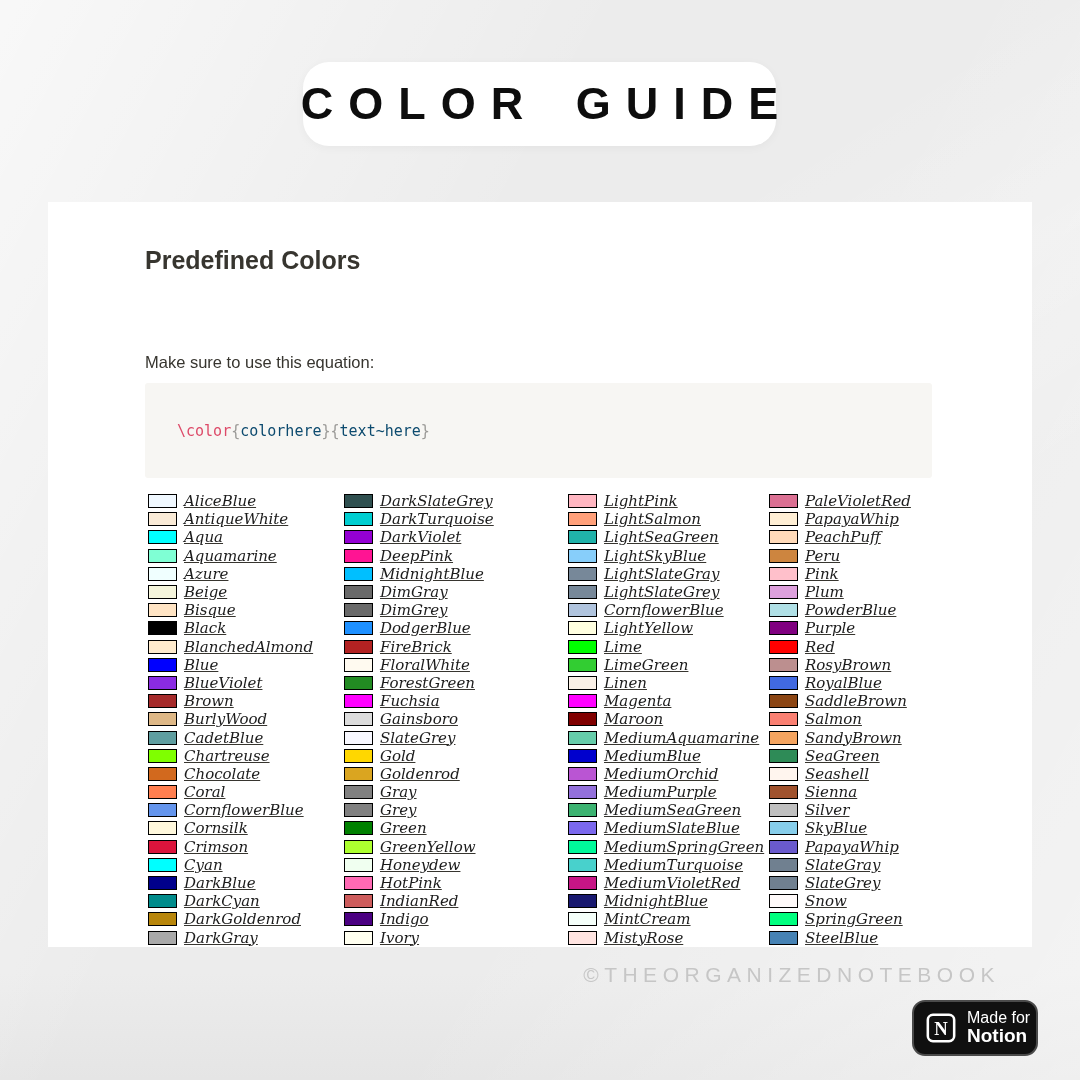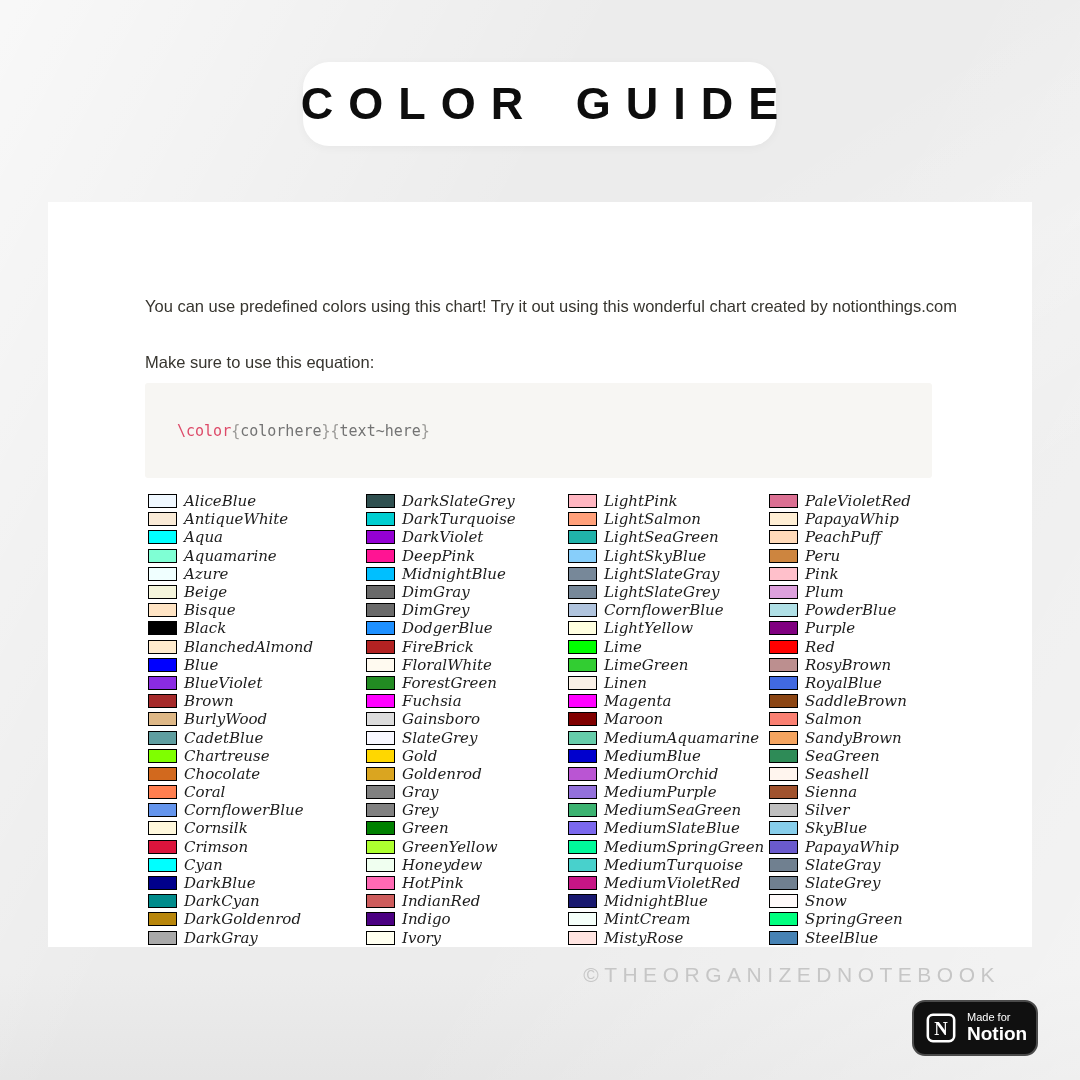--- a/index.html
+++ b/index.html
@@ -84,30 +84,31 @@
     width: 787px; height: 95px;
     background: #f7f6f3;
     border-radius: 3px;
     display: flex; align-items: center;
     padding-left: 32px;
     font-family: "DejaVu Sans Mono", "Liberation Mono", monospace;
     font-size: 15px;
   }
   .tok-command { color: #dd4a68; }
   .tok-punct   { color: #9b9a97; }
-  .tok-plain   { color: #737373; }
+  .tok-plain   { color: #0c4a6e; }
 
   
   .color-col {
     position: absolute;
     top: 290px;
     width: 215px;
+    text-decoration: underline;
   }
   .col-0 { left: 100px; }
-  .col-1 { left: 318px; }
+  .col-1 { left: 296px; }
   .col-2 { left: 520px; text-align: right; }
   .col-3 { left: 721px; }
   .color-row {
     height: 18.2px;
     display: flex;
     align-items: center;
   }
   .swatch {
     width: 29px; height: 14px;
     border: 1.6px solid #000000;
@@ -139,35 +140,35 @@
     background: #101010;
     border: 2px solid #4a4a4a;
     border-radius: 13px;
     display: flex; align-items: center;
     padding-left: 10px;
     gap: 9px;
     cursor: pointer;
   }
   .notion-logo { width: 34px; height: 34px; display: block; }
   .badge-text { display: flex; flex-direction: column; line-height: 1.05; }
-  .badge-line1 { color: #ffffff; font-size: 11px; }
+  .badge-line1 { color: #ffffff; font-size: 16px; }
   .badge-line2 { color: #ffffff; font-size: 19px; font-weight: bold; }
 </style>
 </head>
 <body>
 
 <div class="bg-grad"></div>
 <div class="bg-streak"></div>
 
 <div class="title-pill">
   <div class="title-text">COLOR GUIDE</div>
 </div>
 
 <div class="card">
-  <div class="card-intro">You can use predefined colors using this chart! Try it out using this wonderful chart created by notionthings.com</div>
+  <div class="card-heading">Predefined Colors</div>
   <div class="equation-label">Make sure to use this equation:</div>
 
   <div class="code-block">
     <span id="code-line"><span class="tok-command">\color</span><span class="tok-punct">{</span><span class="tok-plain">colorhere</span><span class="tok-punct">}</span><span class="tok-punct">{</span><span class="tok-plain">text~here</span><span class="tok-punct">}</span></span>
   </div>
 
   <div class="color-col col-0">
       <div class="color-row">
         <span class="swatch" style="background: rgb(240, 248, 255);"></span>
         <span class="color-name">AliceBlue</span>

